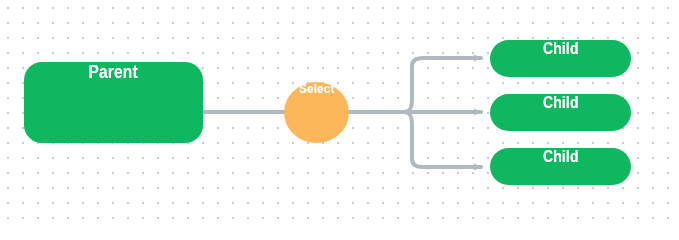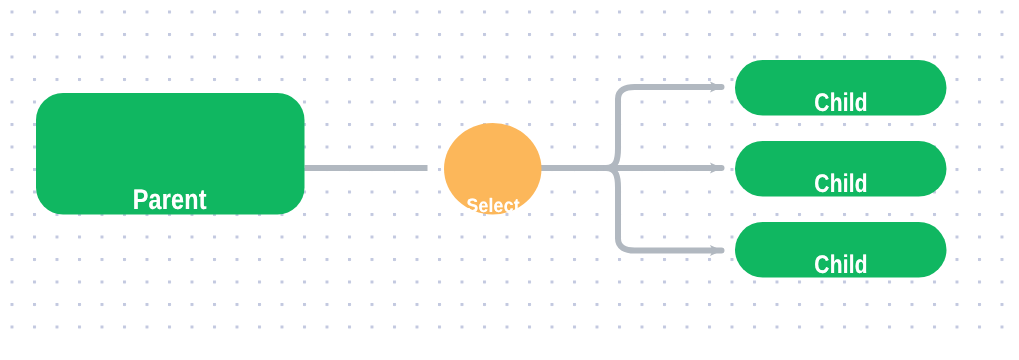--- a/index.html
+++ b/index.html
@@ -33,21 +33,21 @@
     top: 0;
     width: 679px;
     height: 227px;
     pointer-events: none;
   }
 
   
   .node {
     position: absolute;
     display: flex;
-    align-items: flex-end;
+    align-items: flex-start;
     justify-content: center;
     box-sizing: border-box;
     color: #ffffff;
     -webkit-font-smoothing: antialiased;
   }
 
   .node-label {
     font-family: "Liberation Sans Narrow", "Liberation Sans", sans-serif;
     font-weight: bold;
     color: #ffffff;
@@ -67,21 +67,21 @@
     height: 81px;
     background: #10b761;
     border-radius: 18px;
   }
   #node-parent .node-label {
     font-size: 19px;
   }
 
   
   #node-select {
-    left: 296px;
+    left: 284px;
     top: 82px;
     width: 65px;
     height: 61px;
     background: #fcb košut;
     background: #fbb css;
     background: #fcb75a;
     border-radius: 50%;
   }
   #node-select .node-label {
     font-size: 13px;

